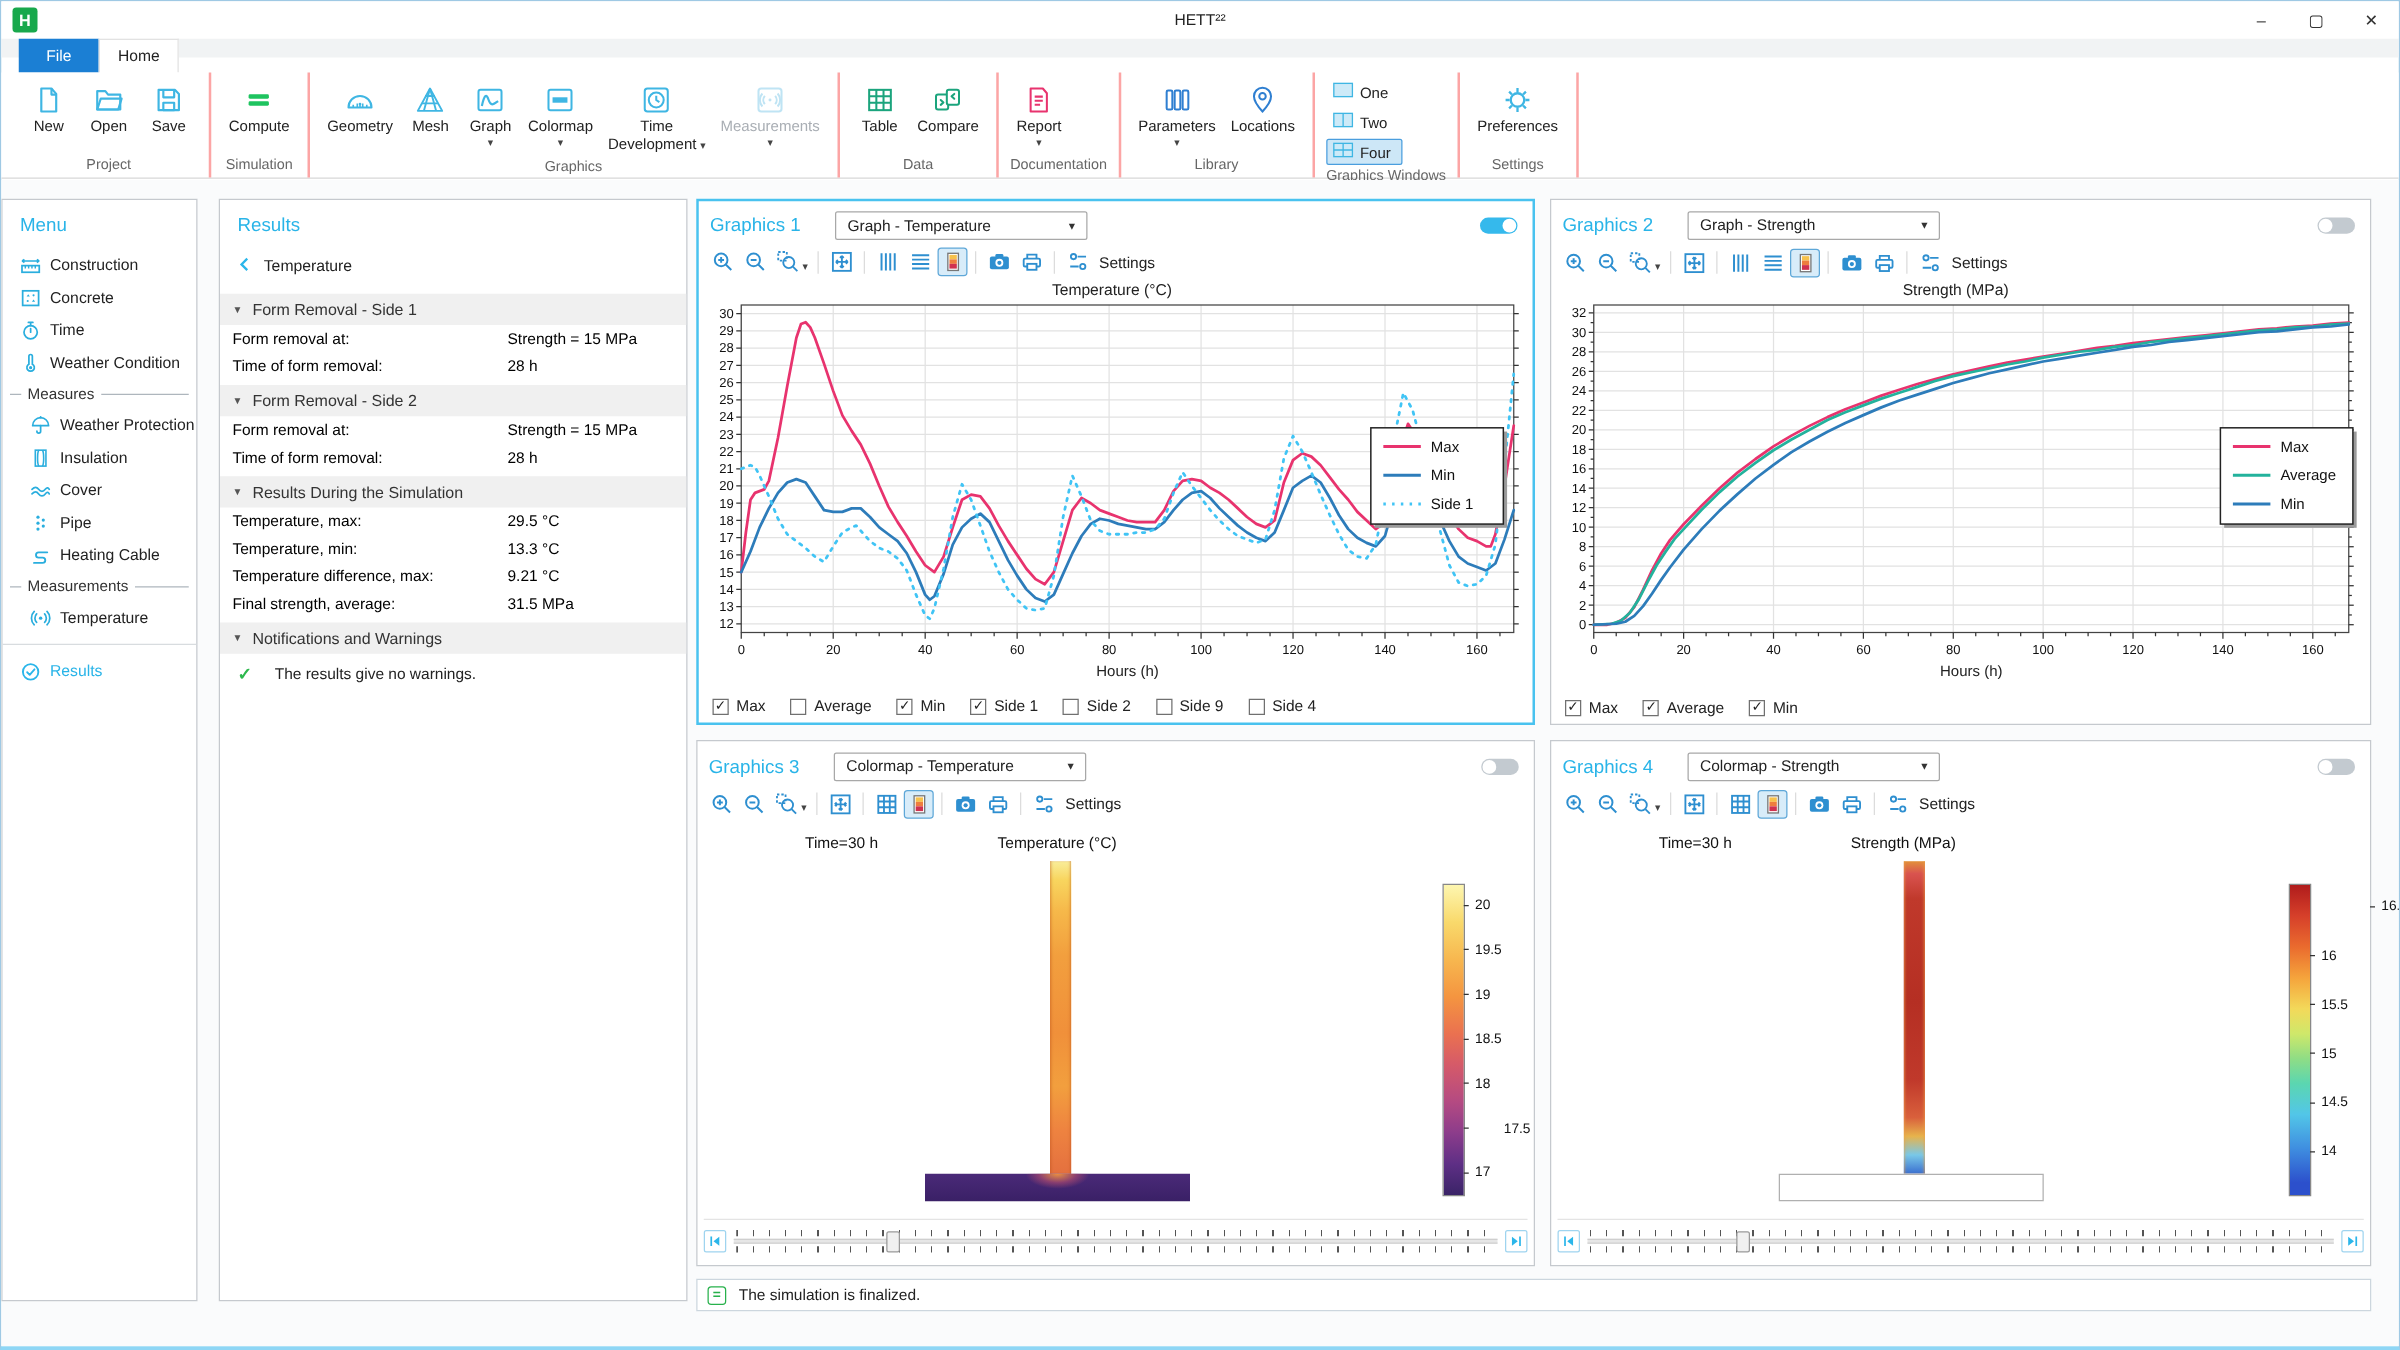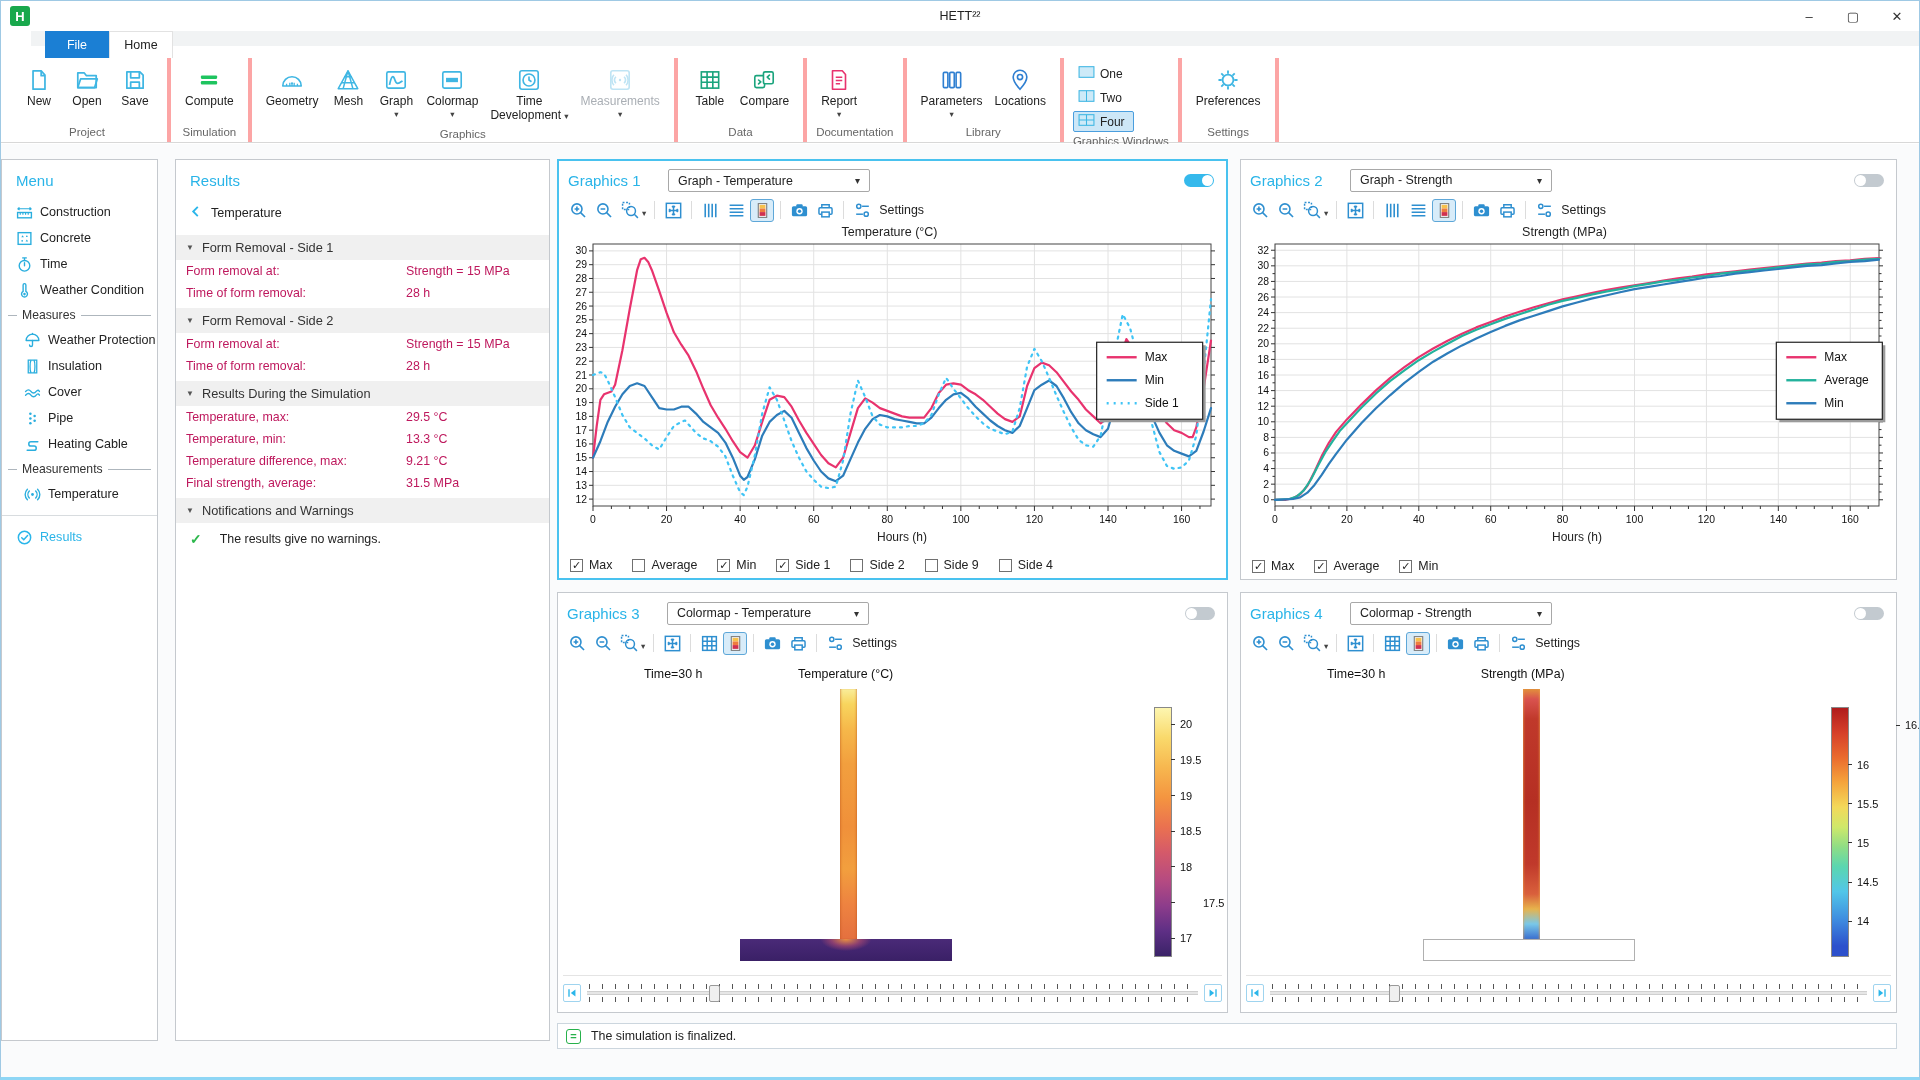--- a/index.html
+++ b/index.html
@@ -12,29 +12,29 @@
   .appicon { position:absolute; left:9px; top:5px; width:20px; height:20px; background:#18a84c;
              border-radius:3px; color:#fff; font-weight:bold; font-size:13px;
              display:flex; align-items:center; justify-content:center; }
   .wtitle { position:absolute; left:0; right:0; top:0; height:30px; display:flex; align-items:center;
             justify-content:center; font-size:12.5px; color:#222; }
   .winbtns { position:absolute; right:0; top:0; height:30px; display:flex; }
   .wbtn { width:44px; height:30px; display:flex; align-items:center; justify-content:center;
           font-size:13px; color:#333; }
 
   
-  .tabstrip { position:absolute; top:30px; left:0; right:0; height:15px; background:#f1f3f4; display:flex; padding-left:14px;margin-left:30px; }
+  .tabstrip { position:absolute; top:30px; left:0; right:0; height:15px; background:#f1f3f4; display:flex; padding-left:14px; }
   .tab { height:27px; min-width:64px; display:flex; align-items:center; justify-content:center; font-size:12.5px; }
   .tab-file { background:#1b7fd4; color:#fff; }
   .tab-home { background:#fff; color:#222; border:1px solid #e2e2e2; border-bottom:none; }
 
   
   .ribbon { position:absolute; top:57px; left:0; right:0; height:85px; background:#fff;
             border-bottom:1px solid #d8d8d8; display:flex; align-items:stretch; padding-left:6px; }
-  .rgroup { display:flex; flex-direction:column; justify-content:space-between; padding:5px 9px 2px; border-right:4px solid #fca5a5; }
+  .rgroup { display:flex; flex-direction:column; justify-content:space-between; padding:5px 9px 2px; border-right:2px solid #fca5a5; }
   .rgroup-row { display:flex; align-items:flex-start; gap:2px; flex:1; }
   .rgroup-label { font-size:11.5px; color:#666; text-align:center; padding:3px 0 2px; white-space:nowrap; }
   .rb { min-width:46px; display:flex; flex-direction:column; align-items:center; font-size:12px; color:#222;
         padding:2px 5px; border-radius:3px; cursor:default; }
   .rb-ico { height:30px; display:flex; align-items:center; }
   .rb-ico svg { display:block; }
   .rb-txt { line-height:1.15; text-align:center; white-space:pre-line; }
   .rb-caret { display:block; font-size:8.5px; color:#444; line-height:1.2; text-align:center; }
   .rb-caret.inline { display:inline; margin-left:3px; }
   .rb.disabled .rb-txt { color:#a9aeb4; }
@@ -57,21 +57,21 @@
   .menu-section { display:flex; align-items:center; gap:5px; height:24px; padding:0 6px; font-size:12.2px; color:#333; }
   .msec-line-l { width:9px; height:1px; background:#aeb6bd; }
   .msec-line-r { flex:1; height:1px; background:#aeb6bd; }
   .menu-divider { height:1px; background:#d8dcdf; margin:8px 0; }
 
   
   .results-panel { left:174px; top:15px; width:375px; height:882px; }
   .back-row { display:flex; align-items:center; gap:10px; padding:6px 14px 10px; font-size:12.6px; color:#222; }
   .rsec-h { display:flex; align-items:center; gap:8px; background:#f0f0f0; padding:5px 10px; font-size:12.8px; color:#333; margin-top:4px; }
   .rsec-h .tri { font-size:8px; color:#555; }
-  .rrow { position:relative; padding:4px 10px; font-size:12.4px; color:#be185d; }
+  .rrow { position:relative; padding:4px 10px; font-size:12.4px; color:#000000; }
   .rvalue { position:absolute; left:230px; top:4px; }
   .rnote { display:flex; align-items:center; gap:18px; padding:8px 14px; font-size:12.4px; color:#222; }
   .rnote .check { color:#2db84d; font-weight:bold; font-size:14px; }
 
   
   .gpanel { display:flex; flex-direction:column;justify-content:flex-end; }
   .g1 { left:556px; top:15px; width:671px; height:421px; border:2px solid #49c2ef; }
   .g2 { left:1239px; top:15px; width:657px; height:421px; }
   .g3 { left:556px; top:448px; width:671px; height:421px; }
   .g4 { left:1239px; top:448px; width:657px; height:421px; }

